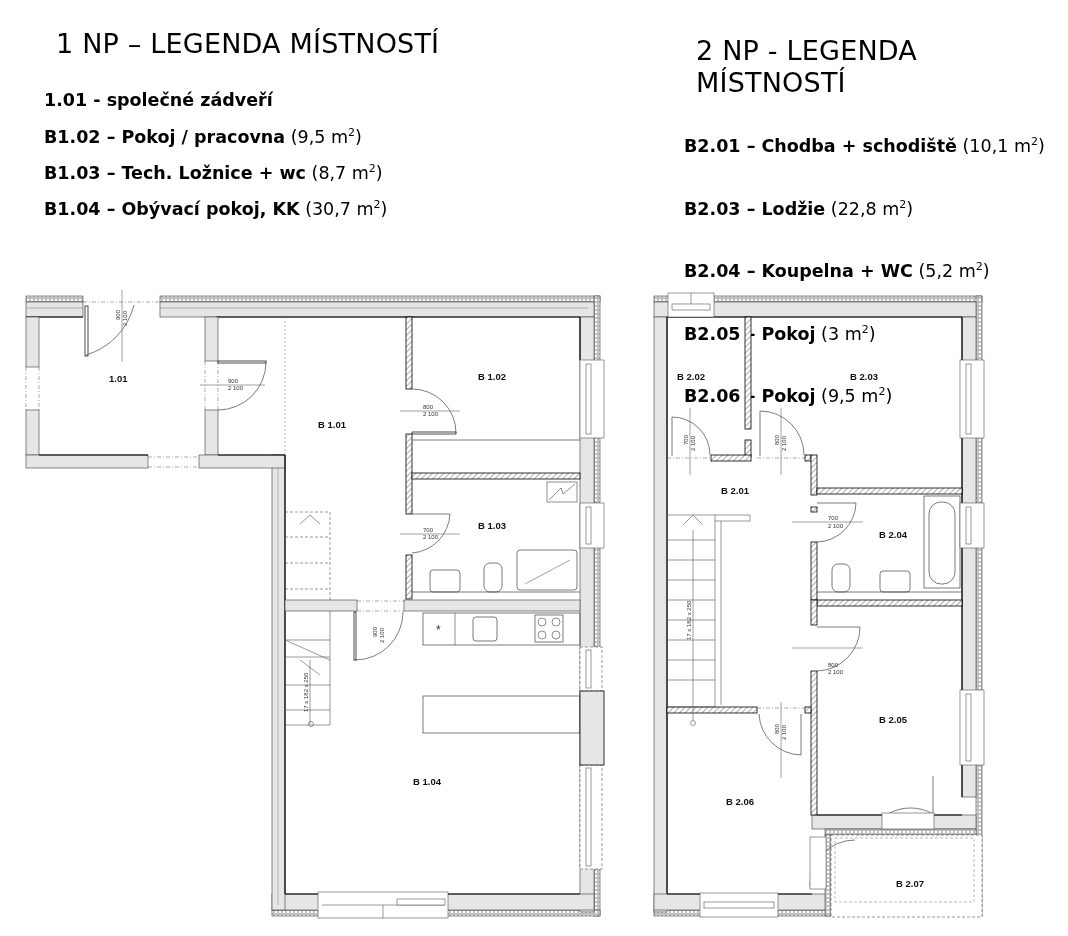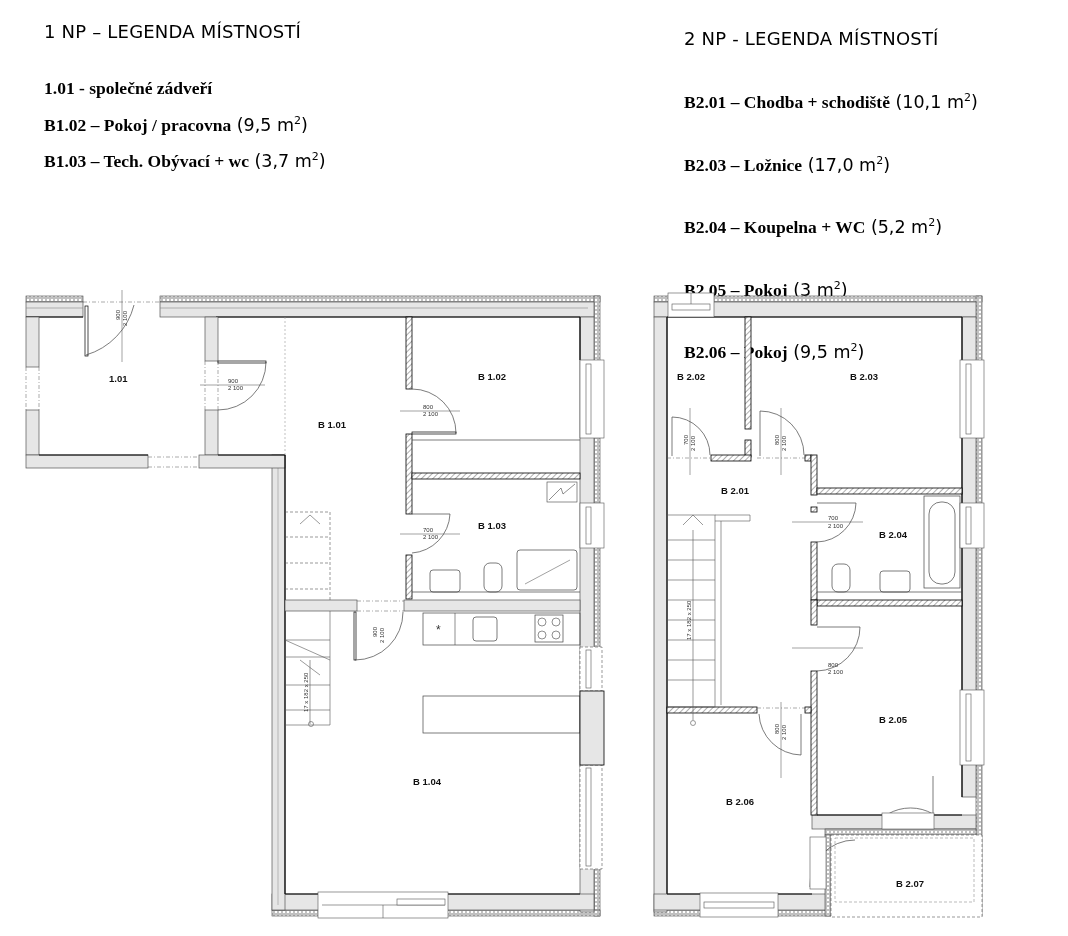--- a/index.html
+++ b/index.html
@@ -1,21 +1,21 @@
 <!DOCTYPE html>
 <html><head>
 <meta charset="utf-8">
 <style>
   html,body{margin:0;padding:0;background:#ffffff;}
   body{width:1068px;height:936px;position:relative;overflow:hidden;font-family:"Liberation Sans","DejaVu Sans",sans-serif;color:#000;}
   .legend{position:absolute;}
-  .legend h1{margin:0;font-weight:normal;font-size:18px;letter-spacing:0.2px;line-height:32px;font-family:"DejaVu Sans","Liberation Sans",sans-serif;}
+  .legend h1{margin:12px;font-weight:normal;font-size:27px;letter-spacing:0.2px;line-height:32px;font-family:"DejaVu Sans","Liberation Sans",sans-serif;}
   .legend .items{list-style:none;margin:0;padding:0;}
   .legend .items li{font-size:17.5px;white-space:nowrap;font-family:"DejaVu Sans","Liberation Sans",sans-serif;}
-  .legend .items b{font-weight:bold;font-family:Liberation Serif, serif;}
+  .legend .items b{font-weight:bold;}
   .legend .area{font-weight:normal;}
   .legend sup{font-size:11px;vertical-align:7px;line-height:0;}
   #legend1{left:44px;top:16px;}
   #legend1 .items{margin-top:22px;}
   #legend1 .items li{line-height:36px;}
   #legend1 .items li.first{margin-bottom:1px;}
   #legend2{left:684px;top:23px;}
   #legend2 .items{margin-top:22px;}
   #legend2 .items li{line-height:29.6px;margin-top:33px;}
   svg text{font-family:"Liberation Sans","DejaVu Sans",sans-serif;}
@@ -24,29 +24,30 @@
 </head>
 <body>
 
 <div class="legend" id="legend1">
   <h1>1 NP – LEGENDA MÍSTNOSTÍ</h1>
   <ul class="items">
     <li class="first">
       <b><span>1.01</span> - <span>společné zádveří</span></b>
     </li>
     <li><b><span>B1.02</span> <span>–</span> <span>Pokoj / pracovna</span></b> <span class="area"><span>(</span><span>9,5</span><span> m</span><sup>2</sup><span>)</span></span></li>
-    <li><b><span>B1.03</span> <span>–</span> <span>Tech. Obývací + wc</span></b> <span class="area"><span>(</span><span>3,7</span><span> m</span><sup>2</sup><span>)</span></span></li>
+    <li><b><span>B1.03</span> <span>–</span> <span>Tech. Ložnice + wc</span></b> <span class="area"><span>(</span><span>8,7</span><span> m</span><sup>2</sup><span>)</span></span></li>
+    <li><b><span>B1.04</span> <span>–</span> <span>Obývací pokoj, KK</span></b> <span class="area"><span>(</span><span>30,7</span><span> m</span><sup>2</sup><span>)</span></span></li>
   </ul>
 </div>
 
 <div class="legend" id="legend2">
   <h1>2 NP - LEGENDA MÍSTNOSTÍ</h1>
   <ul class="items">
     <li><b><span>B2.01</span> <span>–</span> <span>Chodba + schodiště</span></b> <span class="area"><span>(</span><span>10,1</span><span> m</span><sup>2</sup><span>)</span></span></li>
-    <li><b><span>B2.03</span> <span>–</span> <span>Ložnice</span></b> <span class="area"><span>(</span><span>17,0</span><span> m</span><sup>2</sup><span>)</span></span></li>
+    <li><b><span>B2.03</span> <span>–</span> <span>Lodžie</span></b> <span class="area"><span>(</span><span>22,8</span><span> m</span><sup>2</sup><span>)</span></span></li>
     <li><b><span>B2.04</span> <span>–</span> <span>Koupelna + WC</span></b> <span class="area"><span>(</span><span>5,2</span><span> m</span><sup>2</sup><span>)</span></span></li>
     <li><b><span>B2.05</span> <span>–</span> <span>Pokoj</span></b> <span class="area"><span>(</span><span>3</span><span> m</span><sup>2</sup><span>)</span></span></li>
     <li><b><span>B2.06</span> <span>–</span> <span>Pokoj</span></b> <span class="area"><span>(</span><span>9,5</span><span> m</span><sup>2</sup><span>)</span></span></li>
   </ul>
 </div>
 
 <svg class="plan" width="1068" height="936" viewBox="0 0 1068 936" xmlns="http://www.w3.org/2000/svg">
   <defs>
     <pattern id="insul" width="4" height="4" patternUnits="userSpaceOnUse">
       <rect width="4" height="4" fill="#fff"></rect>

